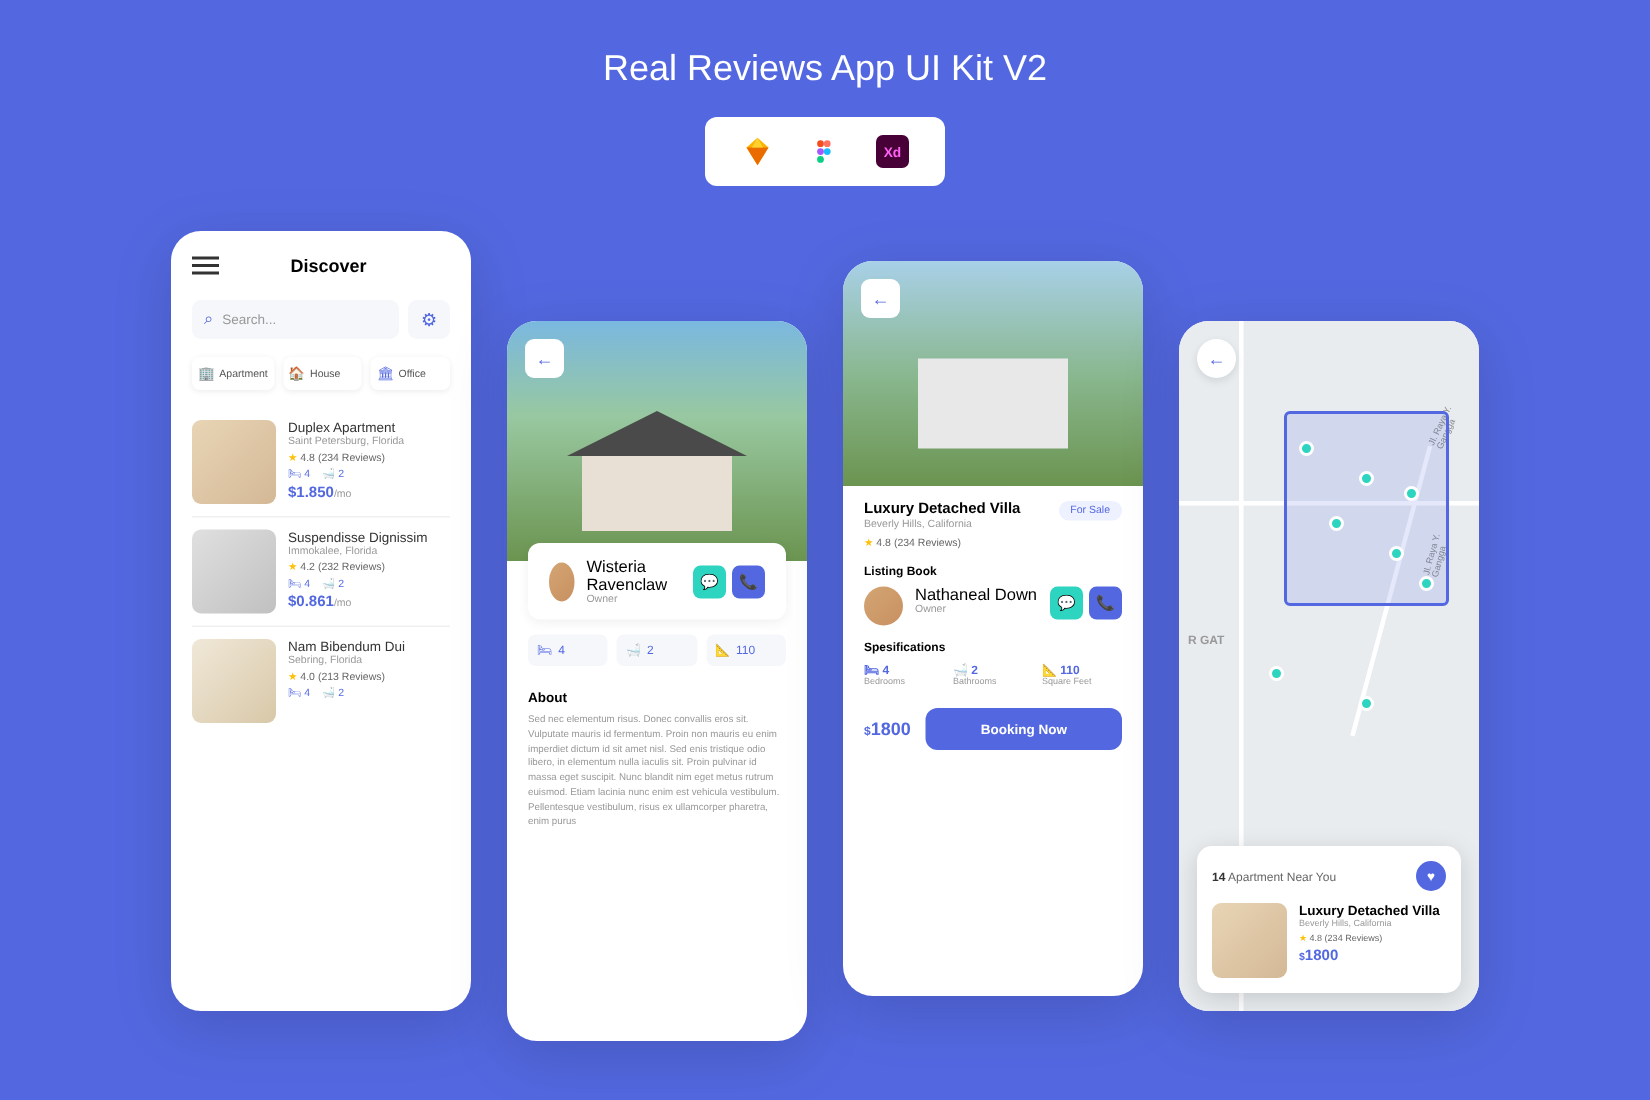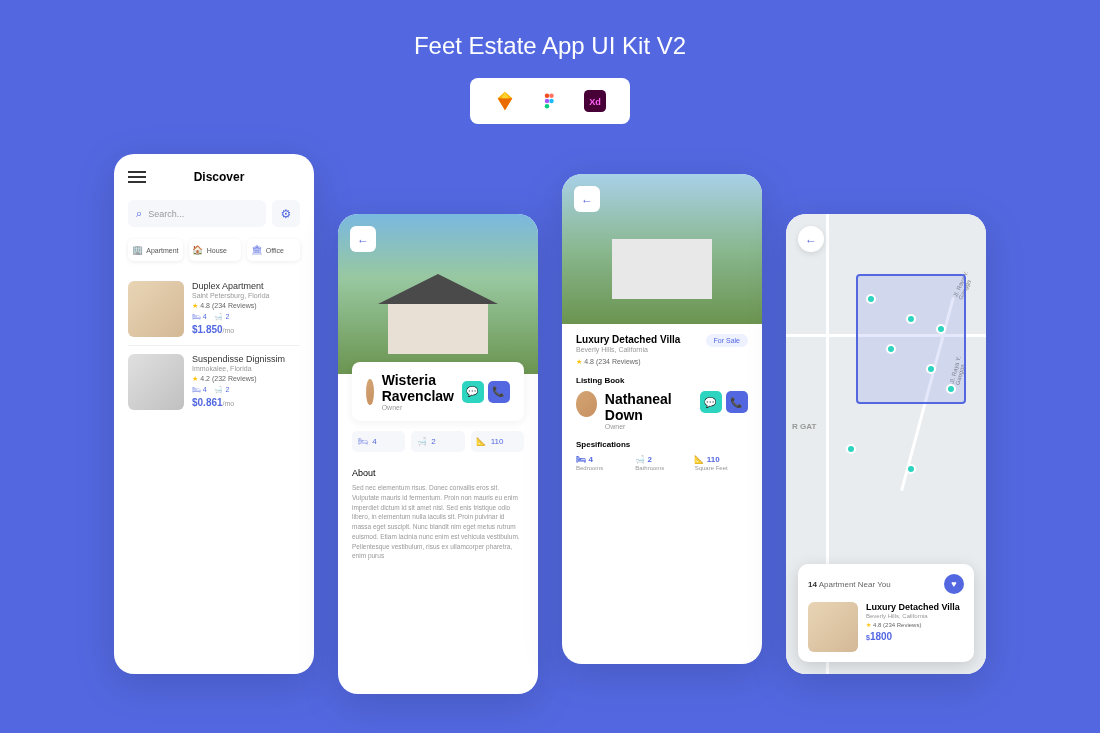--- a/index.html
+++ b/index.html
@@ -43,30 +43,30 @@
 .card-price{font-size:10px;font-weight:700;color:#5368e0;margin-top:3px}
 .card-price .per{font-size:7px;color:#999;font-weight:400}
 
 .s2-hero{height:160px;background:linear-gradient(180deg,#7ab8e0 0%,#98c8a0 40%,#6b9450 100%);position:relative}
 .back-btn{position:absolute;top:12px;left:12px;width:26px;height:26px;background:#fff;border-radius:6px;display:flex;align-items:center;justify-content:center;color:#5368e0;font-size:12px}
 .house{position:absolute;bottom:20px;left:50%;transform:translateX(-50%);width:120px;height:80px}
 .house-roof{width:0;height:0;border-left:60px solid transparent;border-right:60px solid transparent;border-bottom:30px solid #4a4a4a;margin:0 auto}
 .house-body{width:100px;height:50px;background:#e8e0d5;margin:0 auto}
 .s2-owner{display:flex;align-items:center;padding:10px 14px;gap:8px;box-shadow:0 2px 8px rgba(0,0,0,0.06);margin:-12px 14px 0;background:#fff;border-radius:8px;position:relative}
 .owner-av{width:26px;height:26px;border-radius:50%;background:linear-gradient(135deg,#d4a574,#c89060)}
-.owner-name{font-size:14px;font-weight:700}
+.owner-name{font-size:11px;font-weight:400}
 .owner-role{font-size:7px;color:#999}
 .contact-btns{display:flex;gap:4px;margin-left:auto}
 .c-btn{width:22px;height:22px;border-radius:5px;display:flex;align-items:center;justify-content:center;font-size:10px;color:#fff}
 .c-chat{background:#2dd4bf}
 .c-phone{background:#5368e0}
 .s2-specs{display:flex;gap:6px;padding:10px 14px}
 .spec{flex:1;background:#f5f7fb;border-radius:5px;padding:6px;display:flex;align-items:center;gap:4px;font-size:8px;color:#5368e0}
 .s2-about{padding:6px 14px}
-.about-h{font-size:9px;font-weight:400;margin-bottom:5px}
+.about-h{font-size:9px;font-weight:700;margin-bottom:5px}
 .about-t{font-size:6.5px;color:#999;line-height:1.5}
 .book-btn{margin:10px 14px;background:#5368e0;color:#fff;border-radius:8px;padding:10px;text-align:center;font-size:10px;font-weight:600}
 
 .s3-hero{height:150px;background:linear-gradient(180deg,#a8d0e8 0%,#8ab890 50%,#6b9450 100%);position:relative}
 .villa{position:absolute;bottom:25px;left:50%;transform:translateX(-50%);width:100px;height:60px;background:#e8e8e8}
 .s3-body{padding:10px 14px}
 .s3-head{display:flex;justify-content:space-between;align-items:flex-start}
 .s3-name{font-size:10px;font-weight:700}
 .s3-loc{font-size:7px;color:#999;margin-top:1px}
 .badge{background:#eef1ff;color:#5368e0;font-size:7px;padding:3px 8px;border-radius:10px}
@@ -100,21 +100,21 @@
 .s4-img{width:50px;height:50px;border-radius:6px;background:linear-gradient(135deg,#e8d5b5,#d4b896)}
 .s4-info .t{font-size:9px;font-weight:700}
 .s4-info .l{font-size:6px;color:#999;margin-top:1px}
 .s4-info .r{font-size:6px;color:#666;margin-top:2px}
 .s4-info .p{font-size:10px;font-weight:700;color:#5368e0;margin-top:3px}
 .street-lbl{position:absolute;font-size:6px;color:#888;transform:rotate(-75deg)}
 </style>
 </head>
 <body>
 
-<div class="title">Feet Estate App UI Kit V2</div>
+<div class="title">Real Reviews App UI Kit V2</div>
 
 <div class="tools">
   <div class="tool-ic">
       <svg width="22" height="22" viewBox="0 0 24 24">
         <path fill="#fdb300" d="M12 2L4 9l8 13 8-13z"></path>
         <path fill="#ea6c00" d="M4 9h16L12 22z"></path>
         <path fill="#fdd231" d="M8 9h8L12 2z"></path>
       </svg>
     </div>
   <div class="tool-ic">
@@ -188,20 +188,32 @@
         <div class="card-title">Suspendisse Dignissim</div>
         <div class="card-loc">Immokalee, Florida</div>
         <div class="card-rating"><span class="star">★</span> <span>4.2</span> <span>(232 Reviews)</span></div>
         <div class="card-specs">
               <span>🛏 <span>4</span></span>
               <span>🛁 <span>2</span></span>
             </div>
         <div class="card-price"><span>$0.861</span><span class="per">/mo</span></div>
       </div>
     </div>
+    <div class="card">
+      <div class="card-img" style="background:linear-gradient(135deg,#f0e8d8,#d8c8a8)"></div>
+      <div class="card-info">
+        <div class="card-title">Nam Bibendum Dui</div>
+        <div class="card-loc">Sebring, Florida</div>
+        <div class="card-rating"><span class="star">★</span> <span>4.0</span> <span>(213 Reviews)</span></div>
+        <div class="card-specs">
+              <span>🛏 <span>4</span></span>
+              <span>🛁 <span>2</span></span>
+            </div>
+      </div>
+    </div>
   </div>
 </div>
 
 <div class="phone p2">
   <div class="s2-hero">
     <div class="back-btn">
           <span>←</span>
         </div>
     <div class="house">
           <div class="house-roof"></div>
@@ -282,20 +294,24 @@
             <div class="s3-spec-l">Bedrooms</div>
           </div>
       <div class="s3-spec">
             <div class="s3-spec-v"><span>🛁</span> <span>2</span></div>
             <div class="s3-spec-l">Bathrooms</div>
           </div>
       <div class="s3-spec">
             <div class="s3-spec-v"><span>📐</span> <span>110</span></div>
             <div class="s3-spec-l">Square Feet</div>
           </div>
+    </div>
+    <div class="s3-foot">
+      <div class="s3-price"><span class="cur">$</span><span>1800</span></div>
+      <div class="s3-book">Booking Now</div>
     </div>
   </div>
 </div>
 
 <div class="phone p4">
   <div class="s4-map">
     <div class="road r1"></div>
         <div class="road r2"></div>
         <div class="road r3"></div>
     <div class="street-lbl" style="top:140px;left:150px">Jl. Raya Y. Gangga</div>

